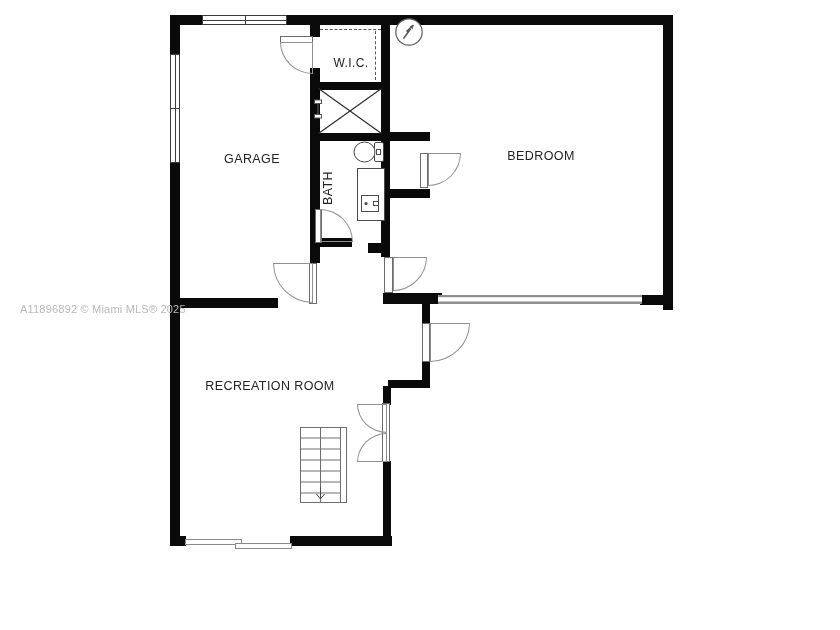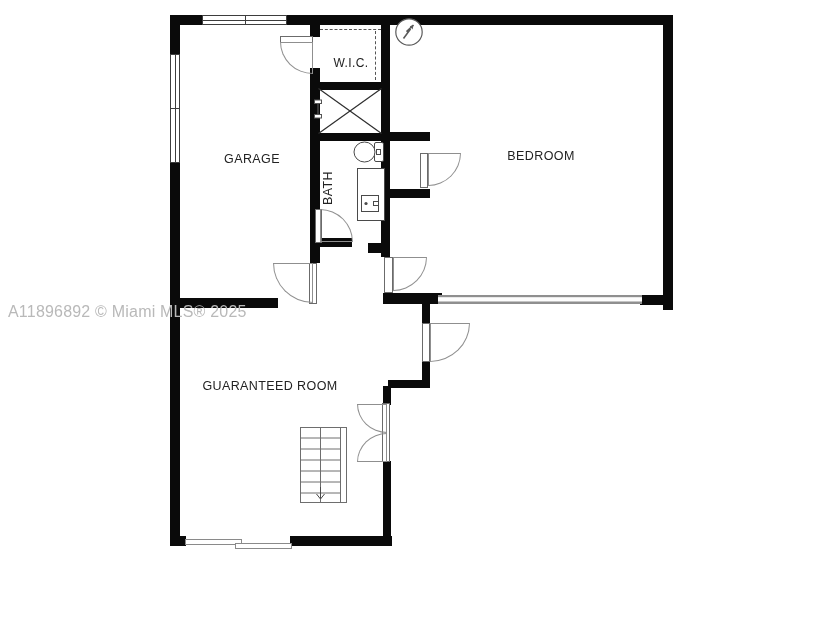--- a/index.html
+++ b/index.html
@@ -16,21 +16,21 @@
   .arc{position:absolute;border:1px solid #8f8f8f;box-sizing:border-box;background:transparent;}
   .arc-bl{border-bottom-left-radius:100% 100%;}
   .arc-br{border-bottom-right-radius:100% 100%;}
   .arc-tr{border-top-right-radius:100% 100%;}
   .arc-tl{border-top-left-radius:100% 100%;}
   .lbl{position:absolute;color:#222;font-size:12.5px;letter-spacing:.4px;white-space:nowrap;
        transform:translate(-50%,-50%);}
   .lbl-rot{transform:translate(-50%,-50%) rotate(-90deg);}
   .dash-h{position:absolute;border-top:1px dashed #555;}
   .dash-v{position:absolute;border-left:1px dashed #555;}
-  .wm{position:absolute;left:8px;top:303px;color:#b9b9b9;font-size:16px;letter-spacing:.2px;}
+  .wm{position:absolute;left:20px;top:303px;color:#b9b9b9;font-size:11px;letter-spacing:.2px;}
   .foot{position:absolute;left:0;top:599px;width:100%;text-align:center;color:#141414;
         font-size:9.3px;letter-spacing:.25px;}
   svg{position:absolute;overflow:visible;}
 </style>
 </head>
 <body>
 
 <div class="canvas">
 
   <div class="w" style="left:170px;top:15px;width:503px;height:10px"></div>
@@ -134,17 +134,17 @@
   <svg style="left:394px;top:17px" width="30" height="30" viewBox="0 0 30 30">
     <circle cx="15" cy="15" r="13.2" fill="#fff" stroke="#5a5a5a" stroke-width="1.2"></circle>
     <path d="M9.5 21.5 L16.5 12 L12.5 14.5 L19.5 8" fill="none" stroke="#5a5a5a" stroke-width="1.6" stroke-linejoin="miter"></path>
     <path d="M19.5 8 L15.8 9.2 L18.6 12.4 Z" fill="#5a5a5a"></path>
   </svg>
 
   <div class="lbl" style="left:252px;top:159px">GARAGE</div>
   <div class="lbl" style="left:351px;top:63px;font-size:12px">W.I.C.</div>
   <div class="lbl lbl-rot" style="left:328px;top:188px">BATH</div>
   <div class="lbl" style="left:541px;top:156px">BEDROOM</div>
-  <div class="lbl" style="left:270px;top:386px">GUARANTEED ROOM</div>
+  <div class="lbl" style="left:270px;top:386px">RECREATION ROOM</div>
 
   <div class="wm">A11896892 © Miami MLS® 2025</div>
 
 </div>
 
 </body></html>

